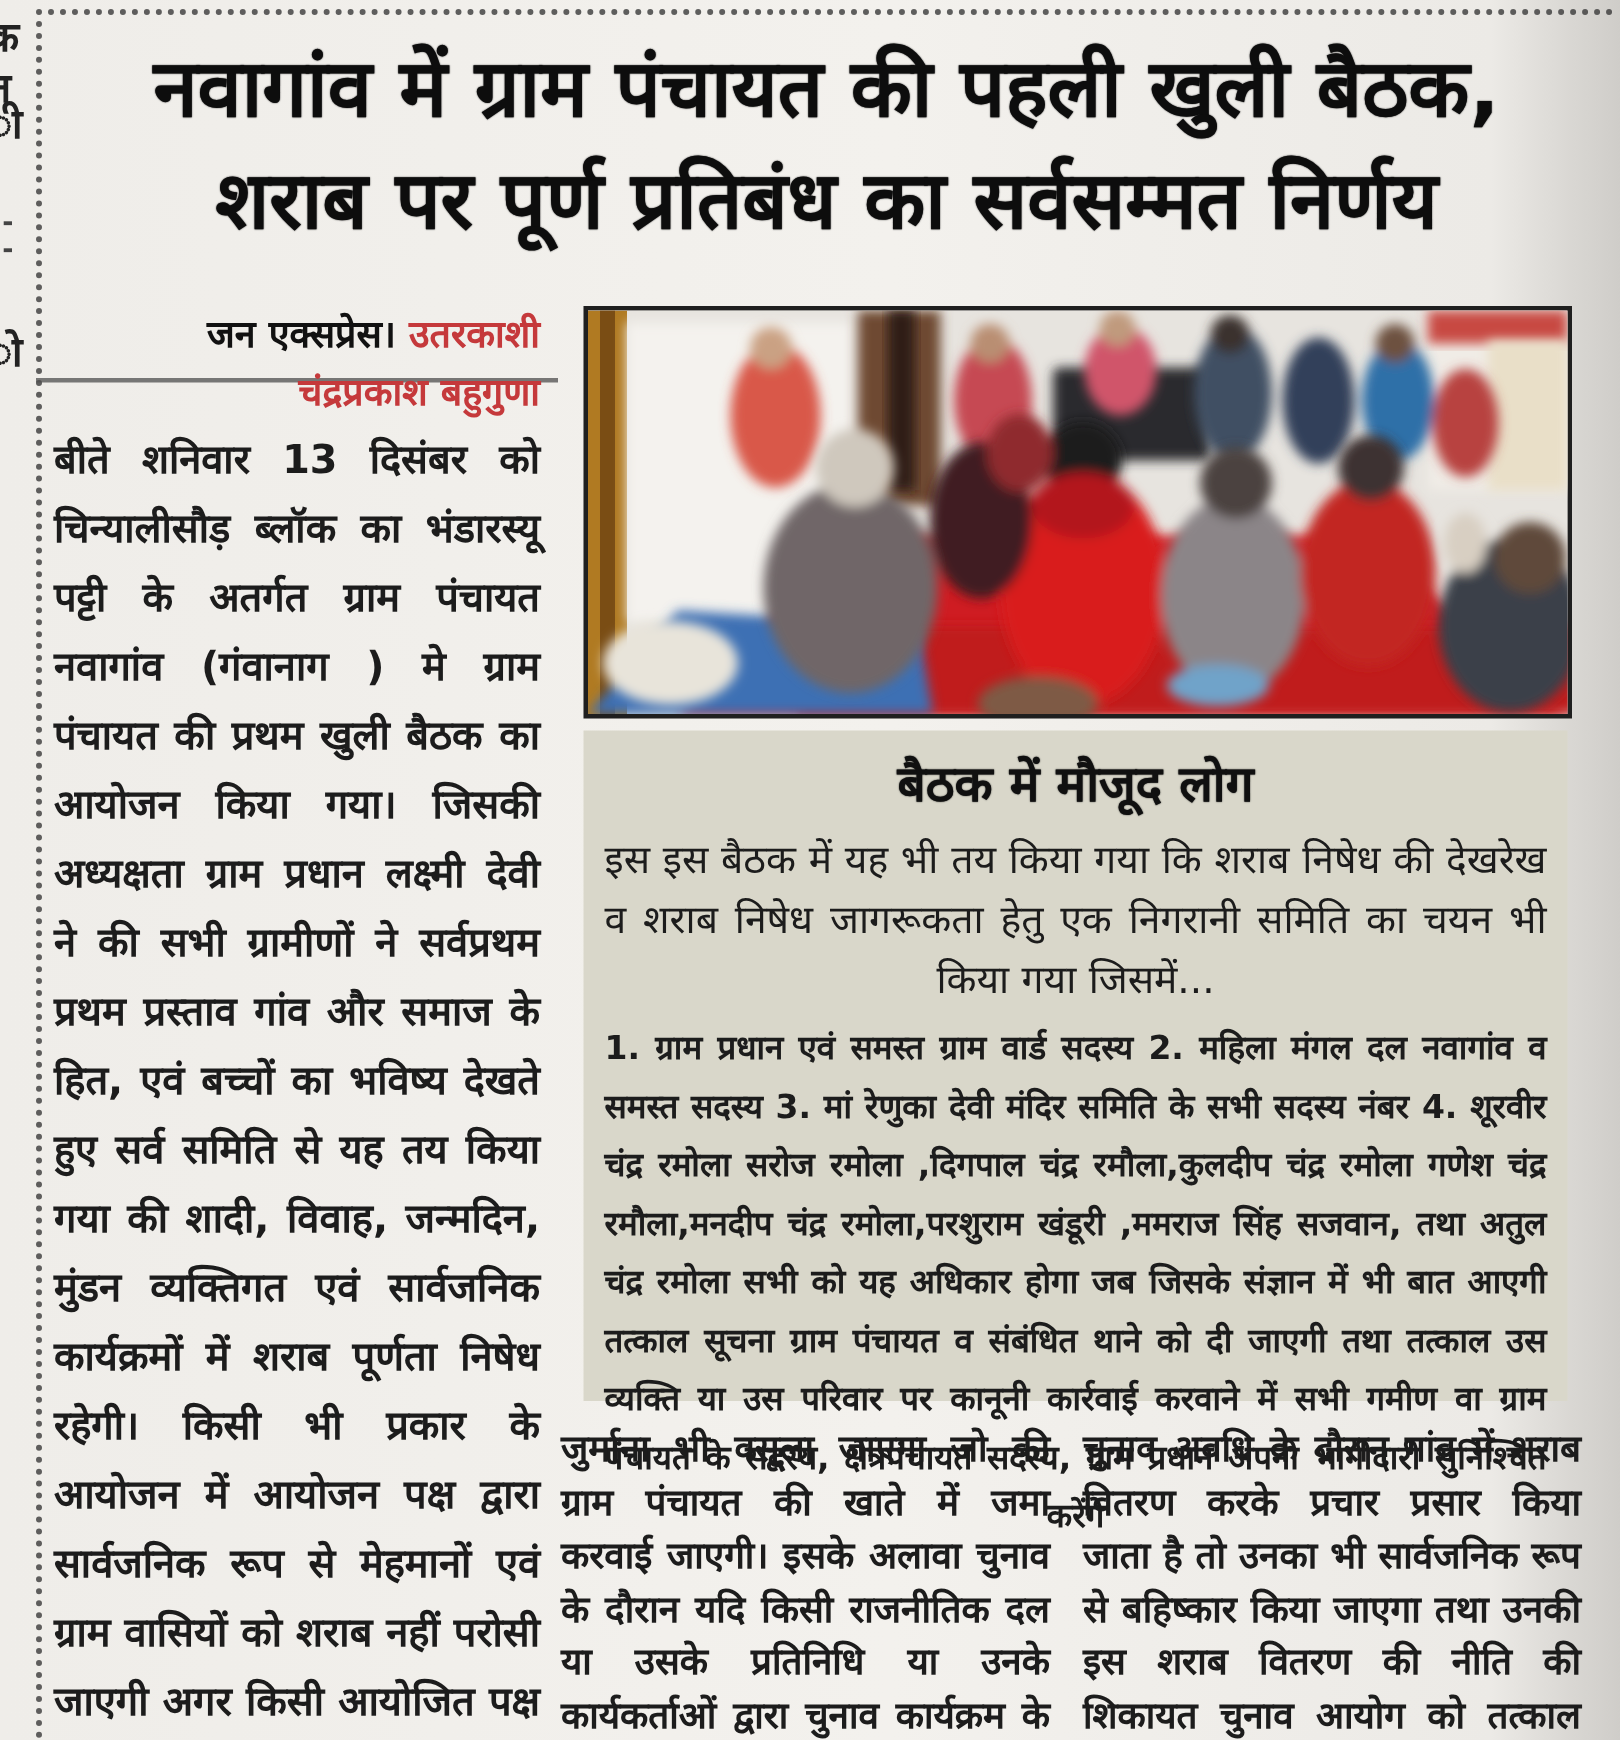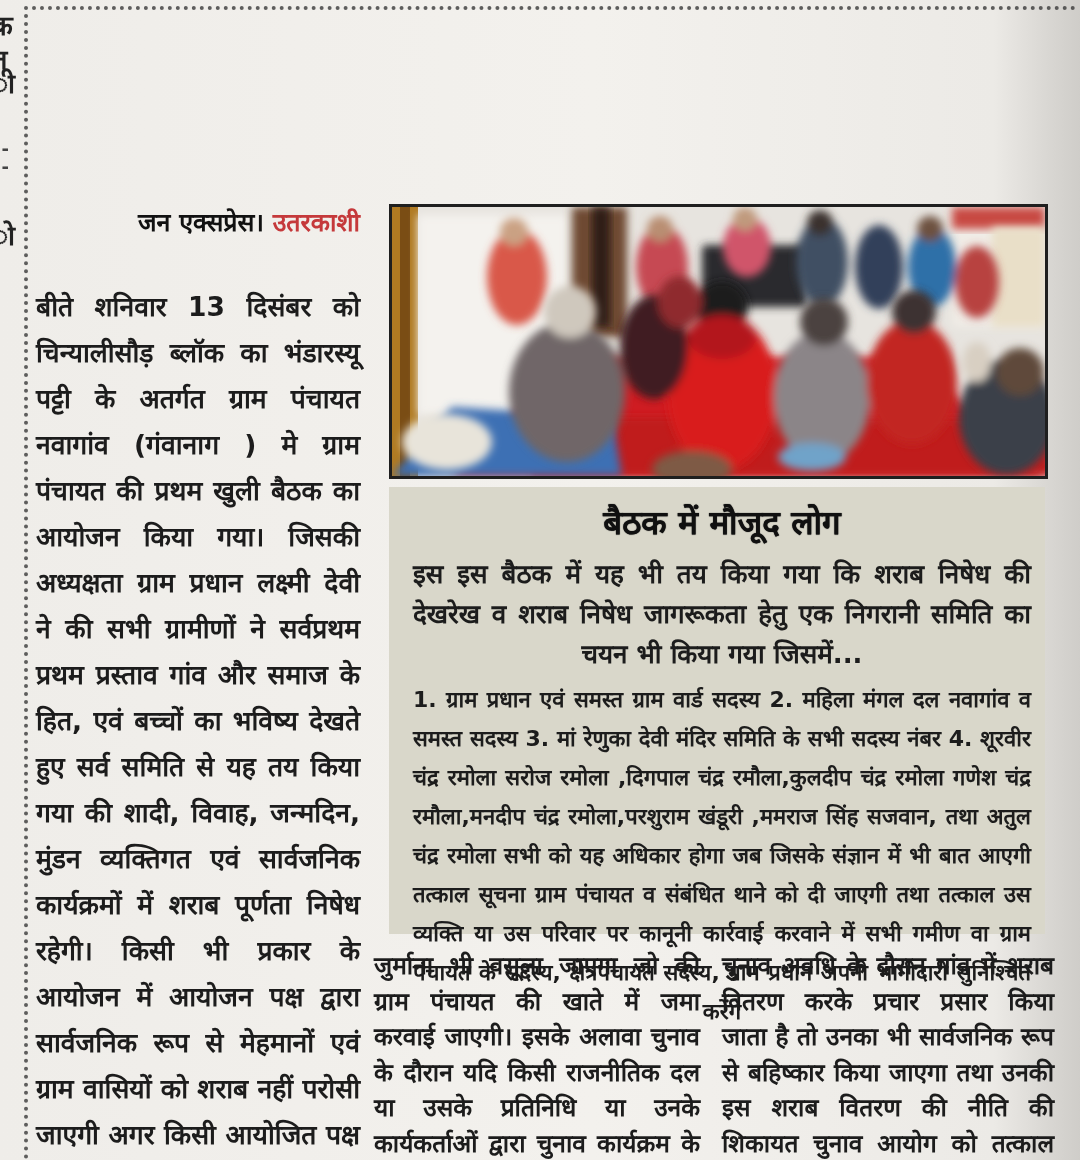--- a/index.html
+++ b/index.html
@@ -85,28 +85,28 @@
     position:absolute;top:204px;left:389px;width:659px;height:275px;
     border:3px solid #1f1f1f;background:#e9e7e3;box-sizing:border-box;
   }
   .photo svg{display:block;width:100%;height:100%;}
 
   
   .infobox{
     position:absolute;top:487px;left:389px;width:656px;height:447px;
     background:#d9d7ca;
     box-sizing:border-box;
-    padding:10px 14px 0 24px;
+    padding:10px 14px 0 14px;
   }
   .infobox-heading{
     text-align:center;font-size:33px;font-weight:800;color:#101010;
     margin:2px 0 10px 0;text-shadow:0 0 1px #101010;
   }
   .infobox-intro{
-    font-size:26px;font-weight:700;color:#1c1c1c;line-height:40px;
+    font-size:26px;font-weight:400;color:#1c1c1c;line-height:40px;
     text-align:justify;text-align-last:center;
   }
   .infobox-body{
     margin-top:6px;
     font-size:22px;font-weight:700;color:#1c1c1c;line-height:39px;
     text-align:justify;text-align-last:center;
   }
 </style>
 </head>
 <body>
@@ -115,24 +115,32 @@
 
   <div class="rule-top"></div>
   <div class="rule-left"></div>
 
   <div class="margin-frag frag-0">क</div>
   <div class="margin-frag frag-1">त</div>
   <div class="margin-frag frag-2">ी</div>
   <div class="margin-frag frag-3">----</div>
   <div class="margin-frag frag-4">ो</div>
 
+  <div class="headline">
+    <div>नवागांव में ग्राम पंचायत की पहली खुली बैठक,</div>
+    <div>शराब पर पूर्ण प्रतिबंध का सर्वसम्मत निर्णय</div>
+  </div>
 
   <div class="byline">
     <div class="byline-l1">
       <span>जन एक्सप्रेस। </span><span class="city">उतरकाशी</span>
+    </div>
+    <div class="byline-l2">
+      <span class="strike"></span>
+      <span class="nm">चंद्रप्रकाश बहुगुणा</span>
     </div>
   </div>
 
   <div class="col col-left">बीते शनिवार 13 दिसंबर को चिन्यालीसौड़ ब्लॉक का भंडारस्यू पट्टी के अतर्गत ग्राम पंचायत नवागांव (गंवानाग ) मे ग्राम पंचायत की प्रथम खुली बैठक का आयोजन किया गया। जिसकी अध्यक्षता ग्राम प्रधान लक्ष्मी देवी ने की सभी ग्रामीणों ने सर्वप्रथम प्रथम प्रस्ताव  गांव और समाज के हित, एवं बच्चों का भविष्य देखते हुए सर्व समिति से यह तय किया गया की शादी, विवाह, जन्मदिन, मुंडन व्यक्तिगत एवं सार्वजनिक कार्यक्रमों में शराब पूर्णता निषेध रहेगी। किसी भी प्रकार के आयोजन में आयोजन पक्ष द्वारा सार्वजनिक रूप से मेहमानों एवं ग्राम वासियों को शराब नहीं परोसी जाएगी अगर किसी आयोजित पक्ष द्वारा नियमों या निर्णयों का उल्लंघन किया जाता है तो उसके खिलाफ तत्कालीन ग्राम पंचायत द्वारा पुलिस थाने में एफआईआर दर्ज करवाई जाएगी तथा उनके घर में लाई हुई शराब को जब्त करवाया जाएगा,  जिसकी जिम्मेदारी स्वयं उसे पक्ष की होगी। उस परिवार से अर्थ दंड के रूप में 50000 का</div>
 
   <div class="photo">
     <svg viewBox="0 0 653 269" preserveAspectRatio="none">
       <defs>
         <filter id="soft" x="-20%" y="-20%" width="140%" height="140%">
           <feGaussianBlur stdDeviation="4"></feGaussianBlur>

